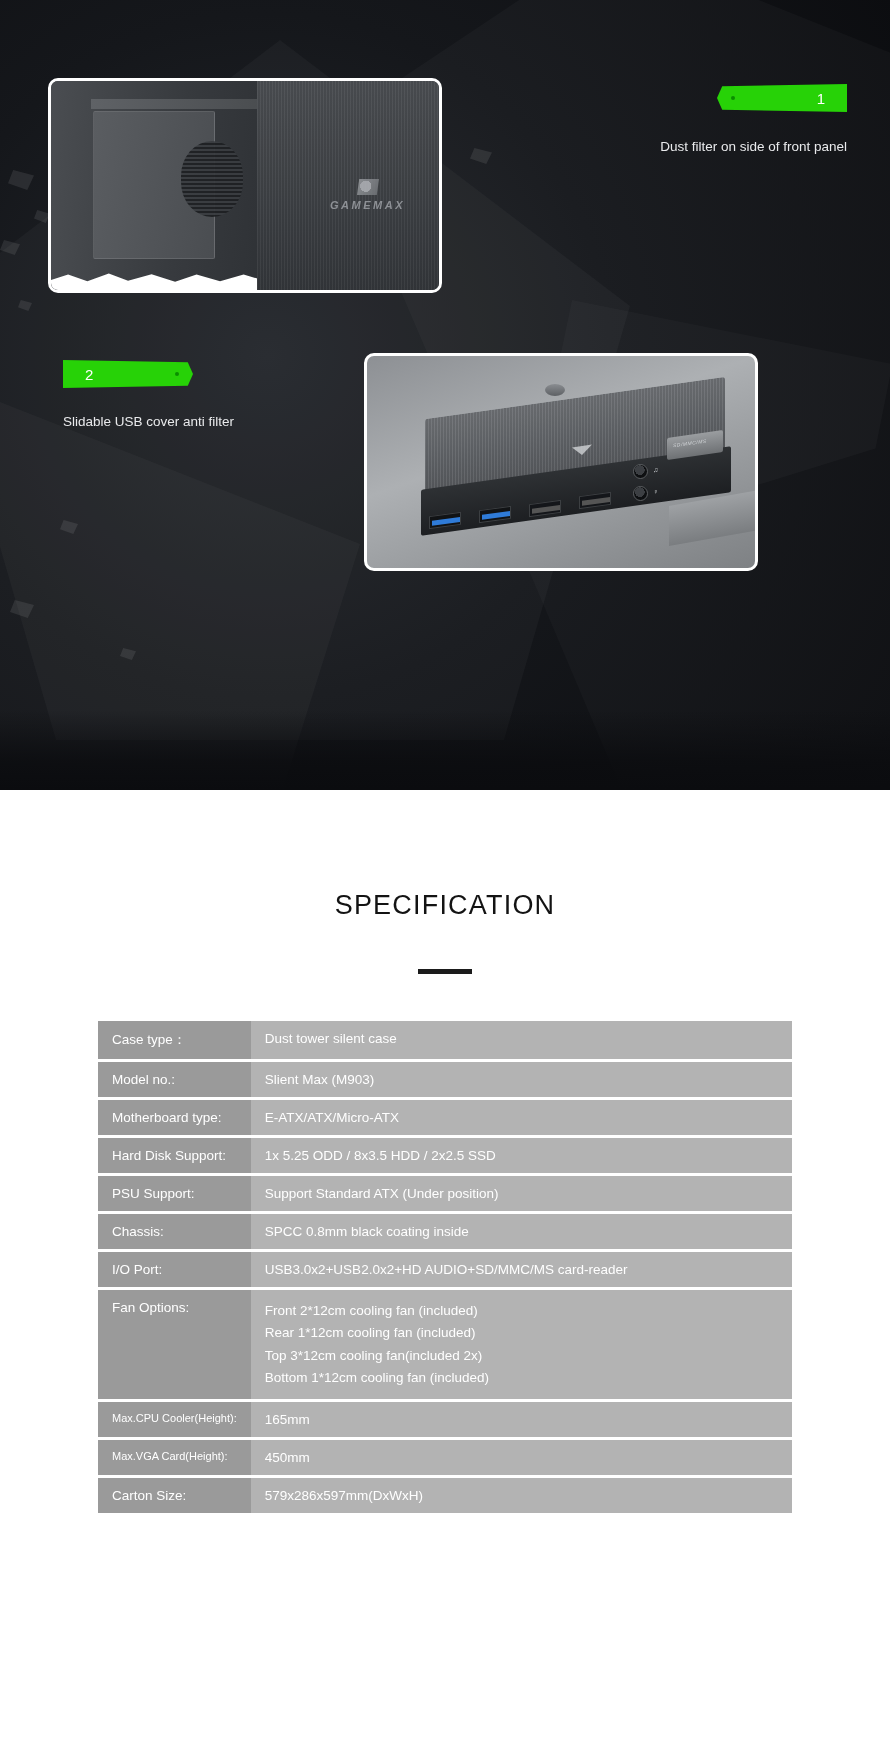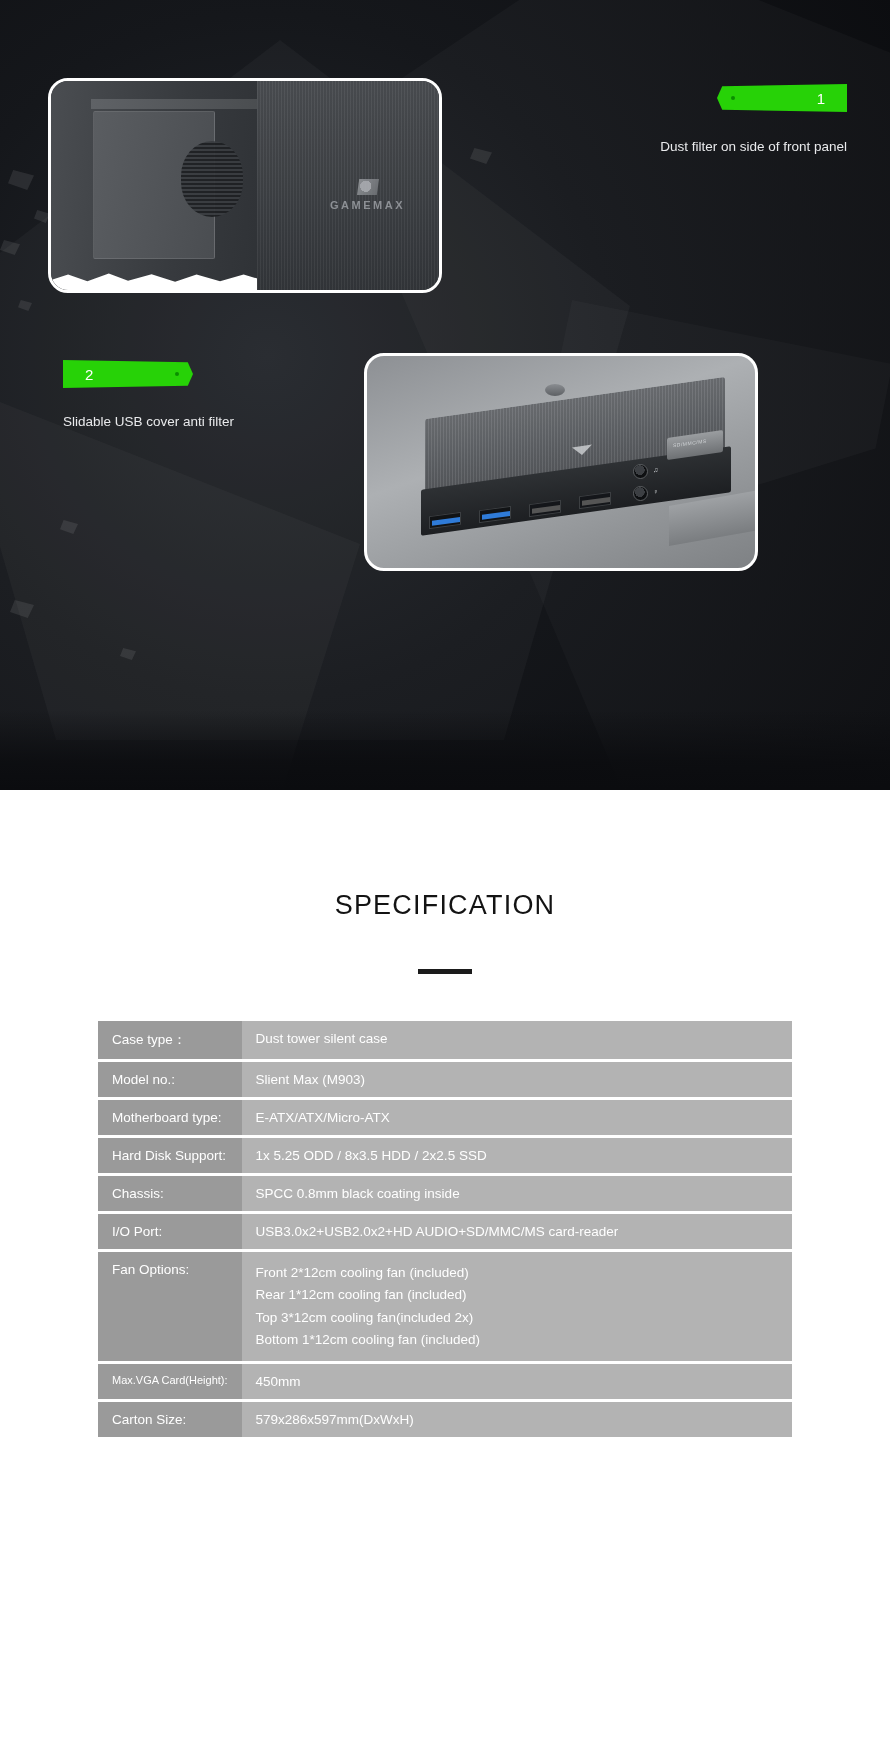--- a/index.html
+++ b/index.html
@@ -39,22 +39,23 @@
   .chip {
     position: absolute;
     background: rgba(255,255,255,0.09);
     clip-path: polygon(20% 0%, 100% 28%, 74% 100%, 0% 66%);
   }
 
   
   .panel {
     position: absolute;
     border: 3px solid #ffffff;
-    border-radius: 20px;
+    border-radius: 10px;
     overflow: hidden;
+    font-style: italic;
   }
   .panel-1 {
     left: 48px; top: 78px; width: 394px; height: 215px;
     background: linear-gradient(100deg,#3c3f43 0%, #494c50 48%, #2e3033 49%, #46484b 100%);
   }
   .panel-1 .left-case {
     position: absolute; left: 0; top: 0; width: 212px; height: 100%;
     background: linear-gradient(95deg,#4a4d51,#373a3e 60%,#2f3236);
   }
   .panel-1 .inner-box {
@@ -343,37 +344,45 @@
           </tr>
           <tr>
             <td class="k">Motherboard type:</td>
             <td class="v">E-ATX/ATX/Micro-ATX</td>
           </tr>
           <tr>
             <td class="k">Hard Disk Support:</td>
             <td class="v">1x 5.25 ODD / 8x3.5 HDD / 2x2.5 SSD</td>
           </tr>
           <tr>
+            <td class="k">PSU Support:</td>
+            <td class="v">Support Standard ATX (Under position)</td>
+          </tr>
+          <tr>
             <td class="k">Chassis:</td>
             <td class="v">SPCC 0.8mm black coating inside</td>
           </tr>
           <tr>
             <td class="k">I/O Port:</td>
             <td class="v">USB3.0x2+USB2.0x2+HD AUDIO+SD/MMC/MS card-reader</td>
           </tr>
           <tr>
             <td class="k">Fan Options:</td>
             <td class="v multiline">
               <div>Front 2*12cm cooling fan (included)</div>
               <div>Rear 1*12cm cooling fan (included)</div>
               <div>Top 3*12cm cooling fan(included 2x)</div>
               <div>Bottom 1*12cm cooling fan (included)</div>
             </td>
           </tr>
           <tr>
+            <td class="k small">Max.CPU Cooler(Height):</td>
+            <td class="v">165mm</td>
+          </tr>
+          <tr>
             <td class="k small">Max.VGA Card(Height):</td>
             <td class="v">450mm</td>
           </tr>
           <tr>
             <td class="k">Carton Size:</td>
             <td class="v">579x286x597mm(DxWxH)</td>
           </tr>
         </tbody>
     </table>
   </section>

